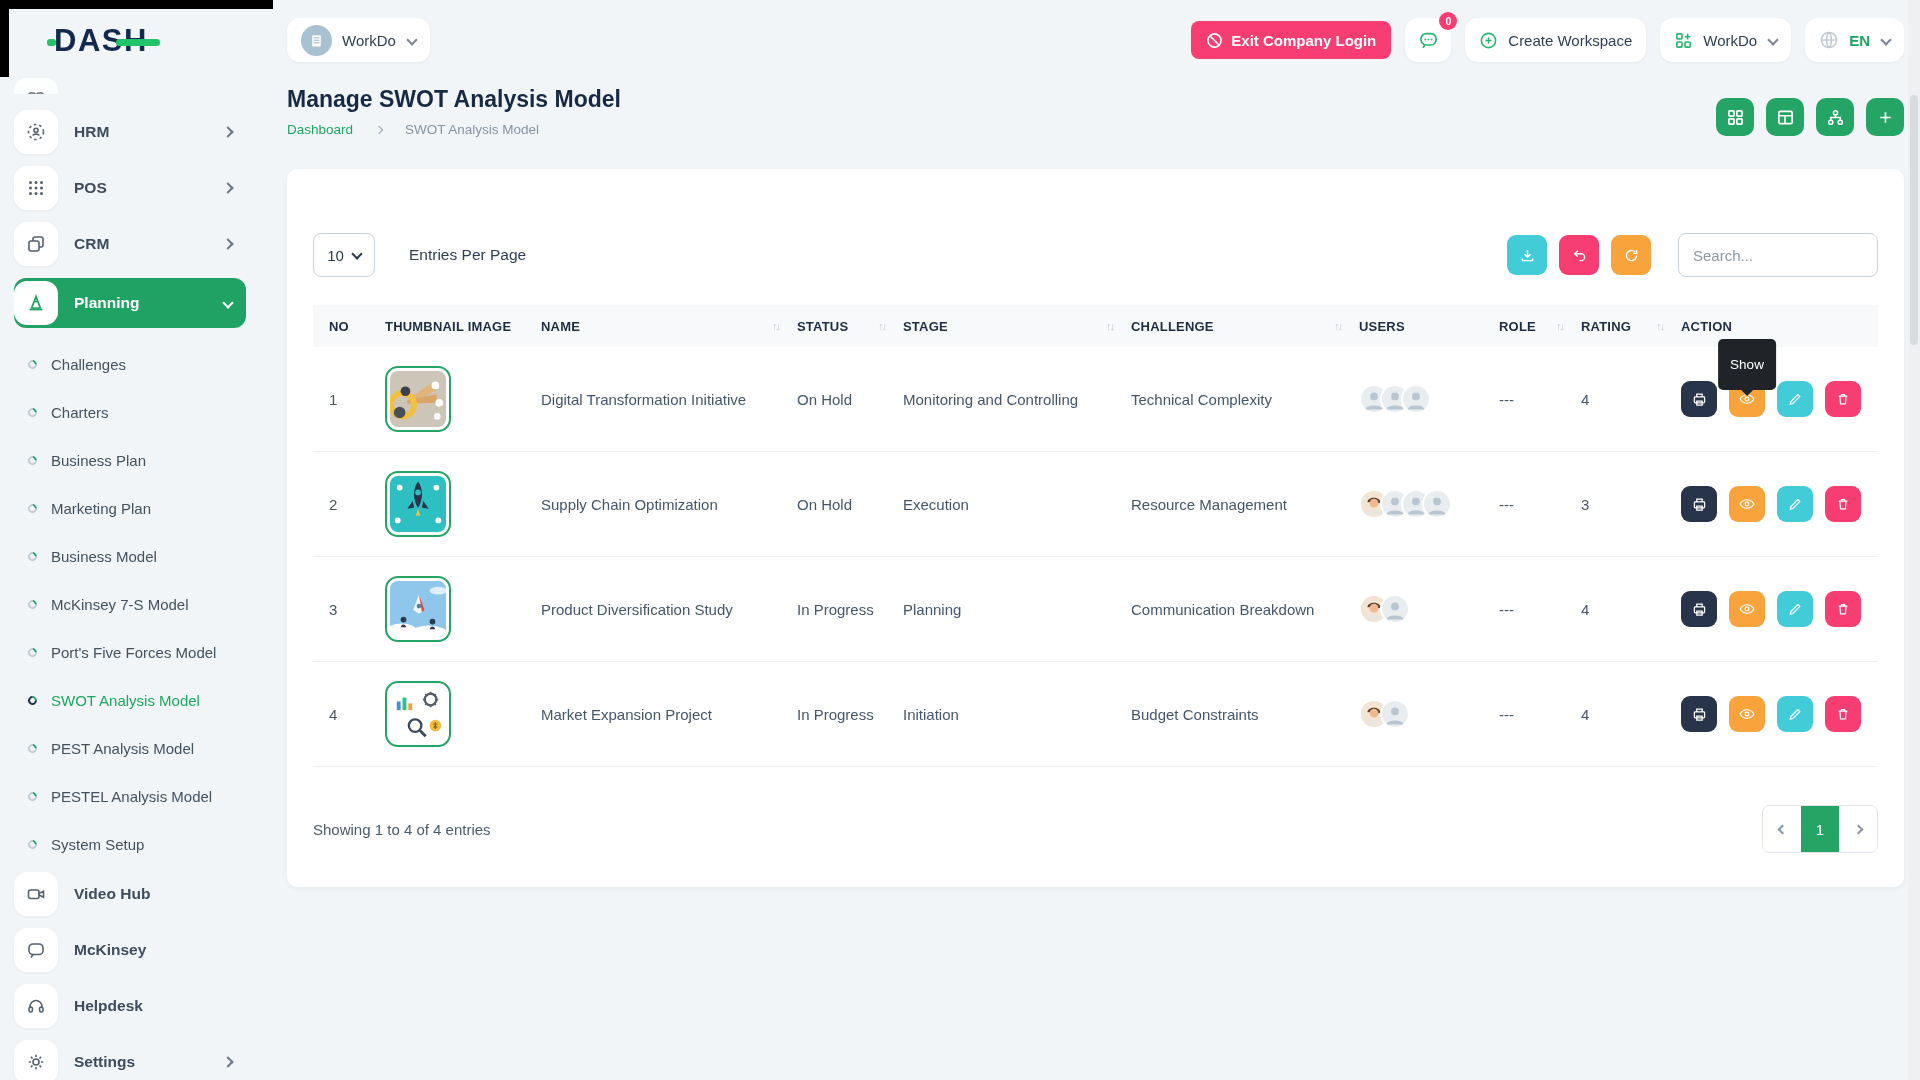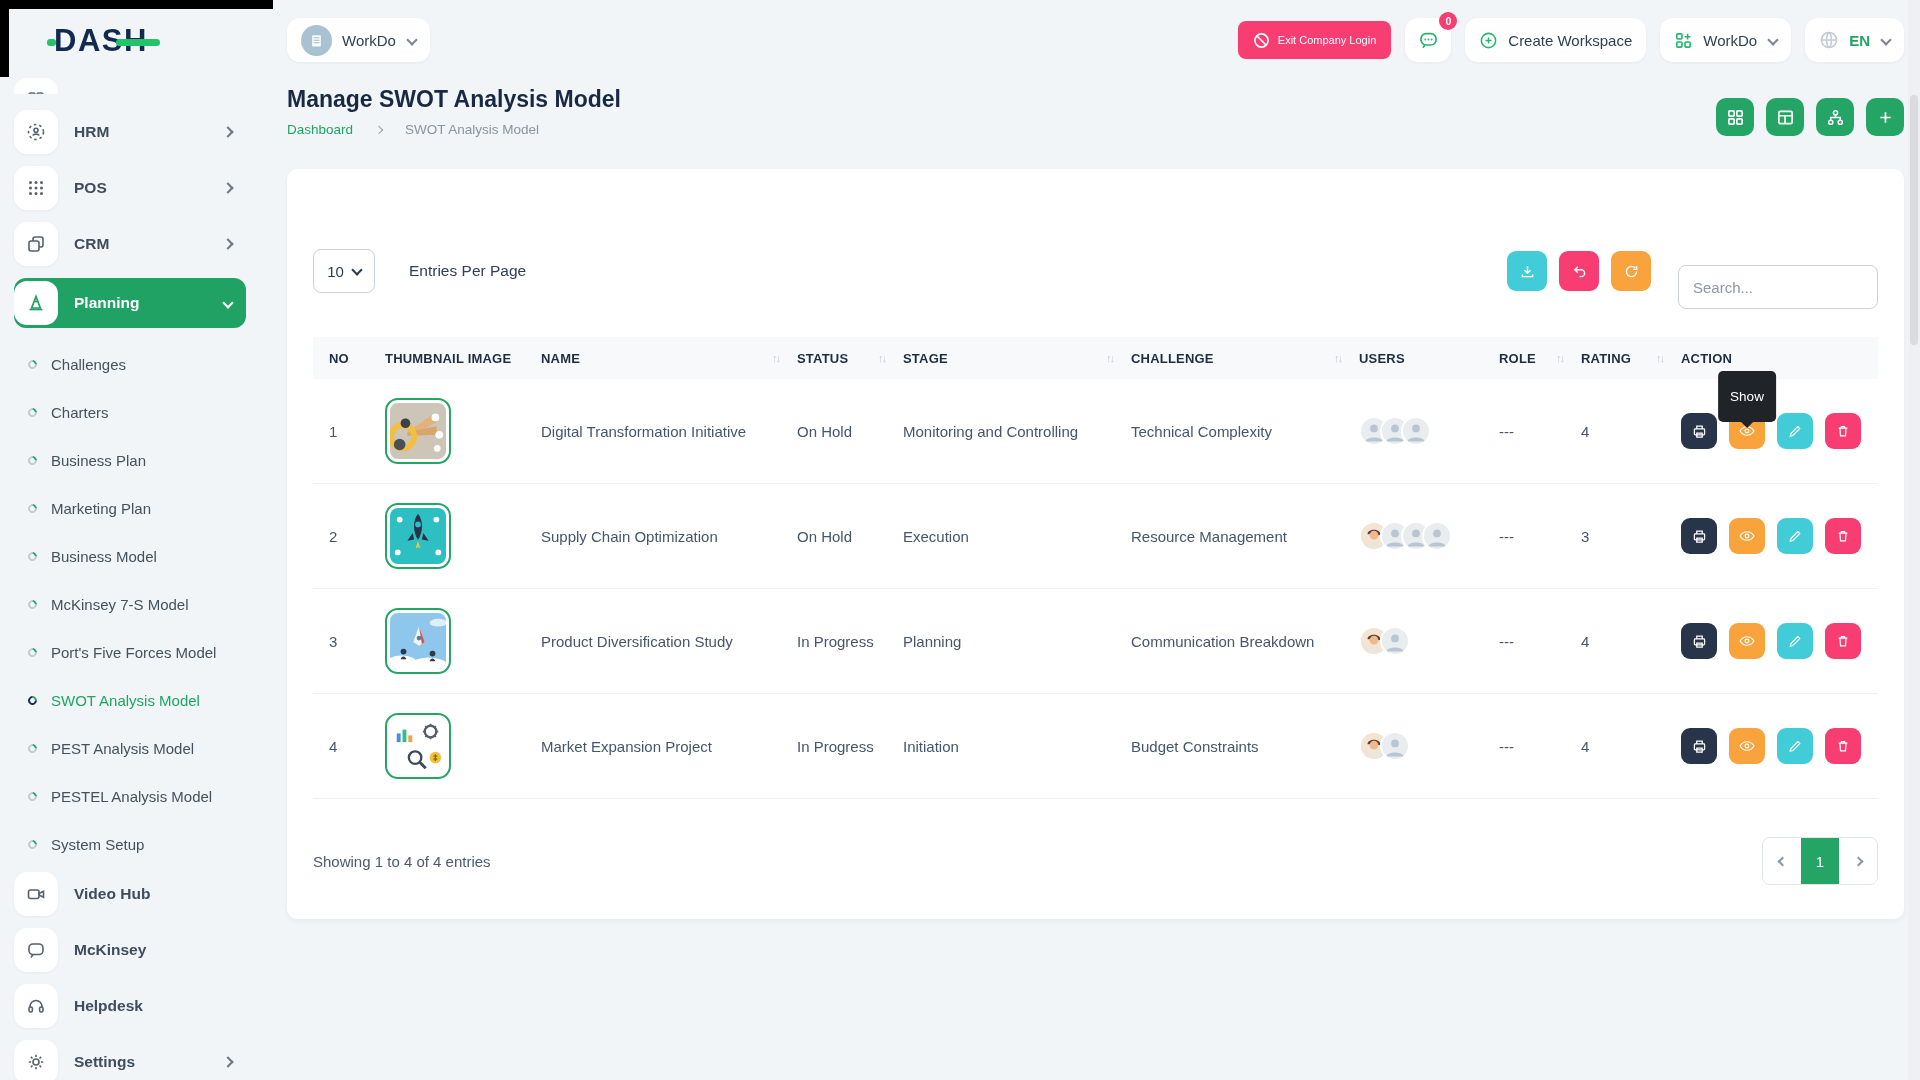--- a/index.html
+++ b/index.html
@@ -52,21 +52,21 @@
   
   .main { flex:1; padding:0 16px 0 27px; position:relative; }
 
   .topbar { height:72px; display:flex; align-items:center; justify-content:space-between; padding-top:8px; }
   .pill { display:flex; align-items:center; gap:10px; background:#fff; border-radius:13px; height:44px;
           padding:0 14px; box-shadow:0 1px 3px rgba(25,40,60,.05); font-size:15px; color:#2f3e52; cursor:pointer; }
   .company-avatar { width:31px; height:31px; border-radius:50%; background:#a9c2d2; display:flex; align-items:center; justify-content:center; }
   .pill .chev { color:#7a8694; margin-left:2px; }
   .topbar-right { display:flex; align-items:center; gap:14px; }
   .exit-btn { display:flex; align-items:center; gap:8px; height:38px; padding:0 15px; border-radius:8px;
-              background:#f73d72; color:#fff; font-size:11px; font-weight:400; border:none; cursor:pointer; }
+              background:#f73d72; color:#fff; font-size:15px; font-weight:700; border:none; cursor:pointer; }
   .iconbtn { position:relative; width:46px; height:44px; border-radius:13px; background:#fff; display:flex;
              align-items:center; justify-content:center; box-shadow:0 1px 3px rgba(25,40,60,.05); cursor:pointer; color:#22b66e; }
   .badge { position:absolute; top:-6px; right:-6px; min-width:18px; height:18px; border-radius:9px; background:#f73d72;
            color:#fff; font-size:10.5px; font-weight:700; display:flex; align-items:center; justify-content:center; padding:0 4px; }
   .green-text { color:#1ea661; font-weight:700; }
   .globe { color:#c2cad3; }
 
   .page-head { display:flex; justify-content:space-between; align-items:flex-start; margin-top:14px; }
   .page-title { font-size:23px; font-weight:700; color:#182943; }
   .breadcrumb { display:flex; align-items:center; gap:23px; margin-top:9px; font-size:13.5px; }
@@ -85,21 +85,21 @@
             display:flex; align-items:center; justify-content:center; gap:9px; font-size:15px; color:#2c3b4e; cursor:pointer; }
   .select .chev { color:#2c3b4e; margin-top:-3px; }
   .entries-label { margin-left:34px; font-size:15.5px; color:#2f3f55; }
   .toolbar-spacer { flex:1; }
   .tbtn { width:40px; height:40px; border-radius:9px; border:none; color:#fff; display:flex;
           align-items:center; justify-content:center; cursor:pointer; margin-left:12px; }
   .tbtn.download { background:#41ccd8; }
   .tbtn.undo { background:#f73d72; }
   .tbtn.refresh { background:#f8a33c; }
   .search-input { margin-left:27px; width:200px; height:44px; border:1px solid #c9d2da; border-radius:8px;
-                  padding:0 14px; font-size:15px; color:#536272; background:#fff; font-family:"Liberation Sans",sans-serif;margin-top:32px; }
+                  padding:0 14px; font-size:15px; color:#536272; background:#fff; font-family:"Liberation Sans",sans-serif; }
   .search-input::placeholder { color:#8b97a4; }
 
   .table { margin-top:28px; }
   .thead, .trow { display:grid; grid-template-columns:56px 156px 256px 106px 228px 228px 140px 82px 100px 1fr;
                   align-items:center; padding:0 16px; }
   .thead { background:#f7f9fa; height:42px; font-size:13px; font-weight:700; color:#1e2d42; letter-spacing:.2px; }
   .th { display:flex; align-items:center; }
   .sort { margin-left:auto; margin-right:18px; color:#c3cbd4; font-size:11px; letter-spacing:-2px; }
   .sort::before { content:"\2191\2193"; }
   .trow { height:105px; border-bottom:1px solid #eef1f4; font-size:15px; color:#46566a; }

